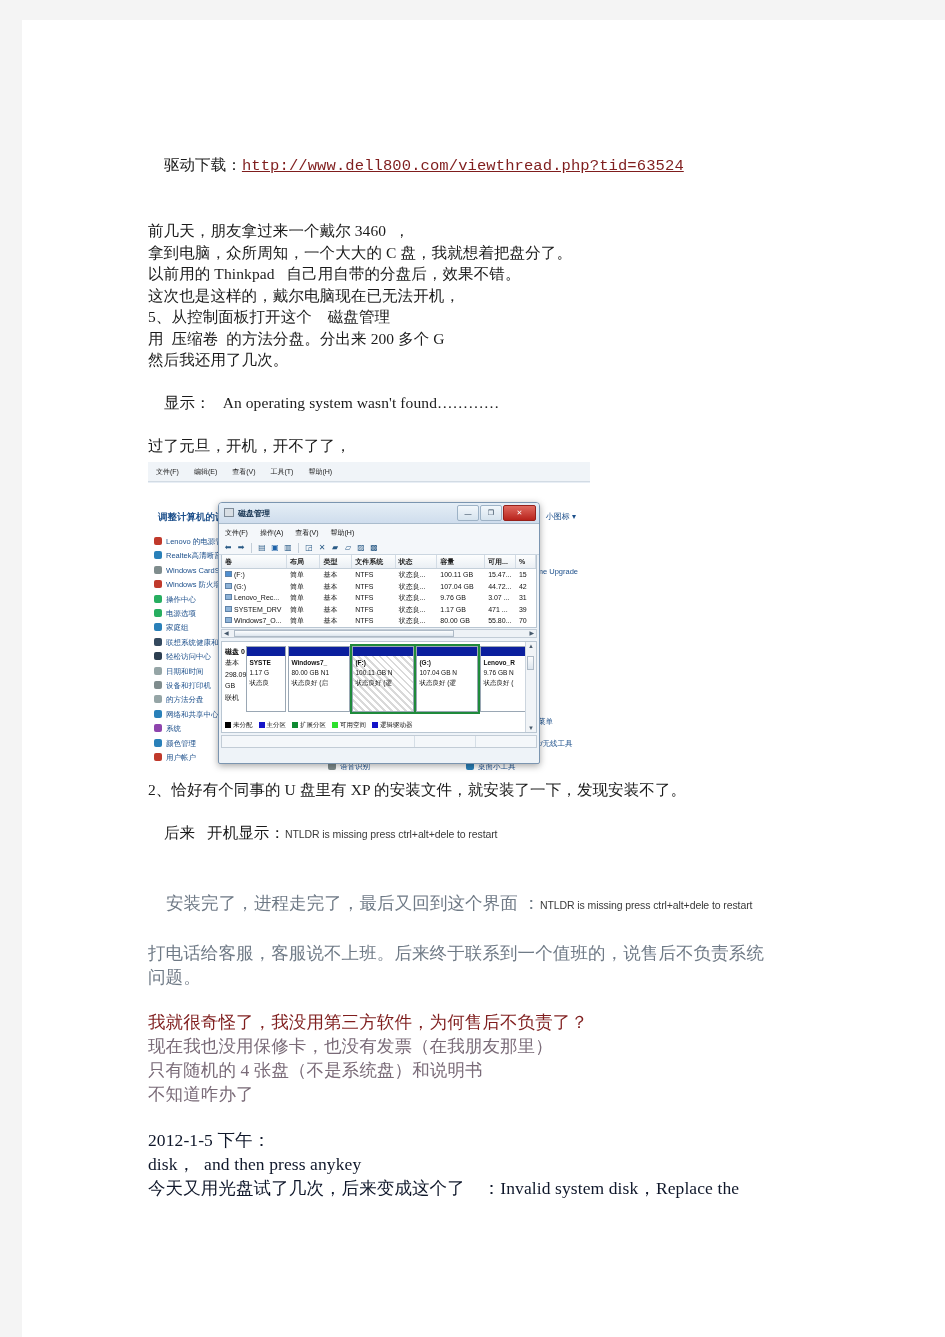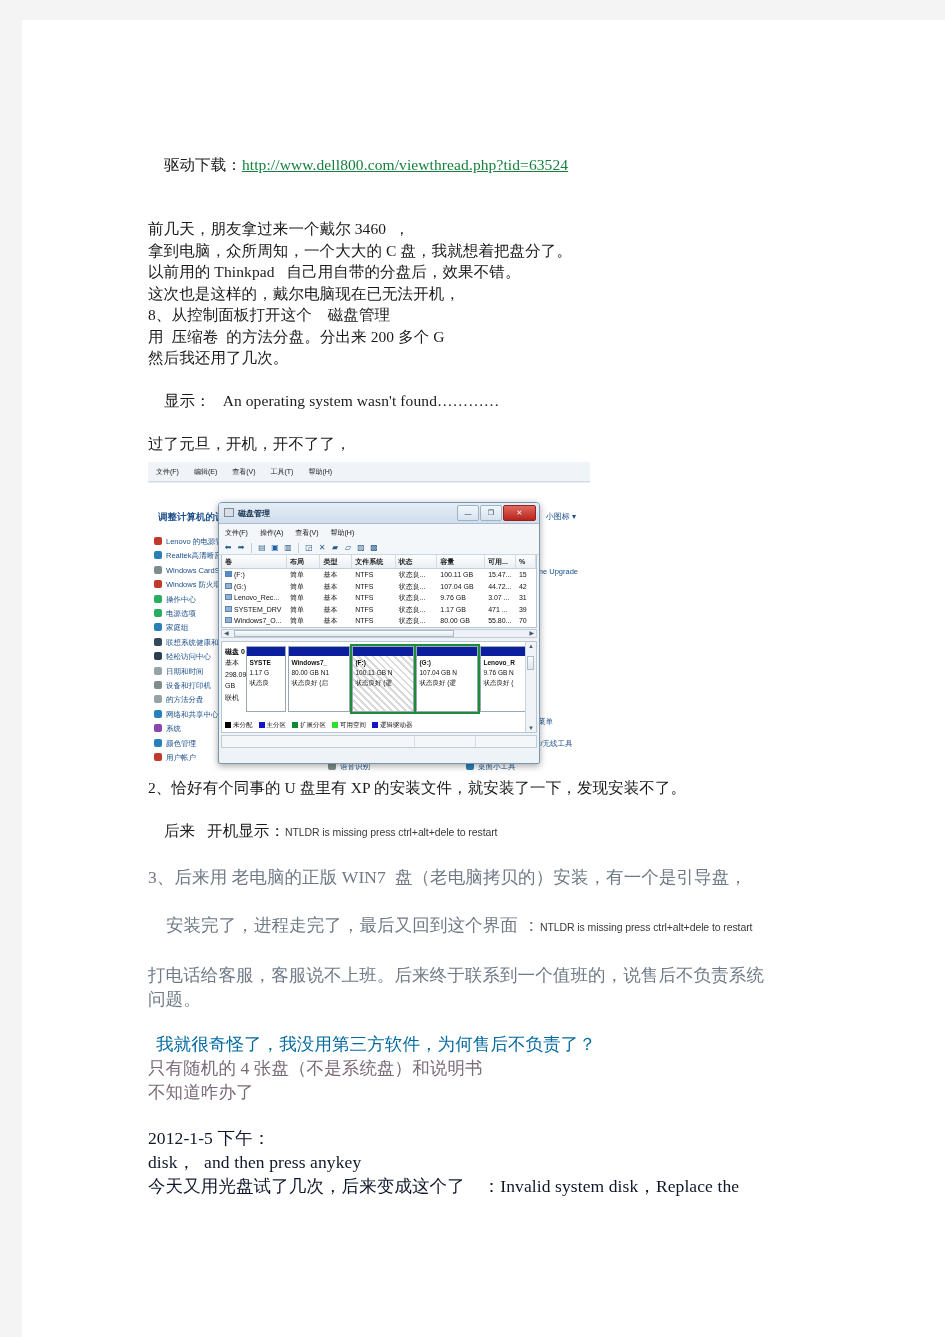--- a/index.html
+++ b/index.html
@@ -43,26 +43,27 @@
     line-height: 21.5px;
     color: #1a1a1a;
     white-space: pre-wrap;
     letter-spacing: 0.1px;
   }
   .ln.blank { height: 21.5px; }
   .lat {
     font-family: "Liberation Serif", "DejaVu Serif", serif;
   }
   .link {
-    color: #15803d;
+    color: #7f1d1d;
     text-decoration: underline;
+    font-family: Liberation Mono, monospace;
   }
   .gray-blue { color: #0f172a; }
   .mauve { color: #7a6b78; }
-  .olive { color: #0369a1; margin-left: 8px; }
+  .olive { color: #7f1d1d; }
   .small-mono {
     font-size: 10.5px;
     font-family: "Liberation Sans", sans-serif;
     color: #3a3a3a;
     letter-spacing: -0.1px;
   }
   .big-line {
     font-size: 17.5px;
     line-height: 24px;
   }
@@ -374,42 +375,42 @@
 
   <div class="ln">
     <span>驱动下载：</span><a class="link lat" href="#">http://www.dell800.com/viewthread.php?tid=63524</a>
   </div>
 
   <div class="ln blank"></div>
   <div class="ln">前几天，朋友拿过来一个戴尔 3460  ，</div>
   <div class="ln">拿到电脑，众所周知，一个大大的 C 盘，我就想着把盘分了。</div>
   <div class="ln">以前用的 Thinkpad   自己用自带的分盘后，效果不错。</div>
   <div class="ln">这次也是这样的，戴尔电脑现在已无法开机，</div>
-  <div class="ln">8、从控制面板打开这个    磁盘管理</div>
+  <div class="ln">5、从控制面板打开这个    磁盘管理</div>
   <div class="ln">用  压缩卷  的方法分盘。分出来 200 多个 G</div>
   <div class="ln">然后我还用了几次。</div>
   <div class="ln">
     <span>显示：</span><span class="lat">&nbsp;&nbsp;&nbsp;</span><span class="lat">An operating system wasn't found…………</span>
   </div>
   <div class="ln">过了元旦，开机，开不了了，</div>
 
   <div style="height:322px"></div>
 
   <div class="ln">2、恰好有个同事的 U 盘里有 XP 的安装文件，就安装了一下，发现安装不了。</div>
   <div class="ln">
     <span>后来   开机显示：</span><span class="small-mono">NTLDR is missing press ctrl+alt+dele to restart</span>
   </div>
-  <div class="ln big-line sec3">3、后来用 老电脑的正版 WIN7  盘（老电脑拷贝的）安装，有一个是引导盘，</div>
   <div class="ln big-line">
     <span class="sec3">安装完了，进程走完了，最后又回到这个界面 ：</span><span class="small-mono">NTLDR is missing press ctrl+alt+dele to restart</span>
   </div>
   <div class="ln big-line sec3">打电话给客服，客服说不上班。后来终于联系到一个值班的，说售后不负责系统</div>
   <div class="ln big-line sec3">问题。</div>
   <div class="ln blank"></div>
   <div class="ln big-line olive">我就很奇怪了，我没用第三方软件，为何售后不负责了？</div>
+  <div class="ln big-line mauve">现在我也没用保修卡，也没有发票（在我朋友那里）</div>
   <div class="ln big-line mauve">只有随机的 4 张盘（不是系统盘）和说明书</div>
   <div class="ln big-line mauve">不知道咋办了</div>
   <div class="ln blank"></div>
   <div class="ln big-line gray-blue">2012-1-5 下午：</div>
   <div class="ln big-line gray-blue">disk，  and then press anykey</div>
   <div class="ln big-line gray-blue">今天又用光盘试了几次，后来变成这个了    ：Invalid system disk，Replace the</div>
 </div>
 
 <div class="shot">
 

